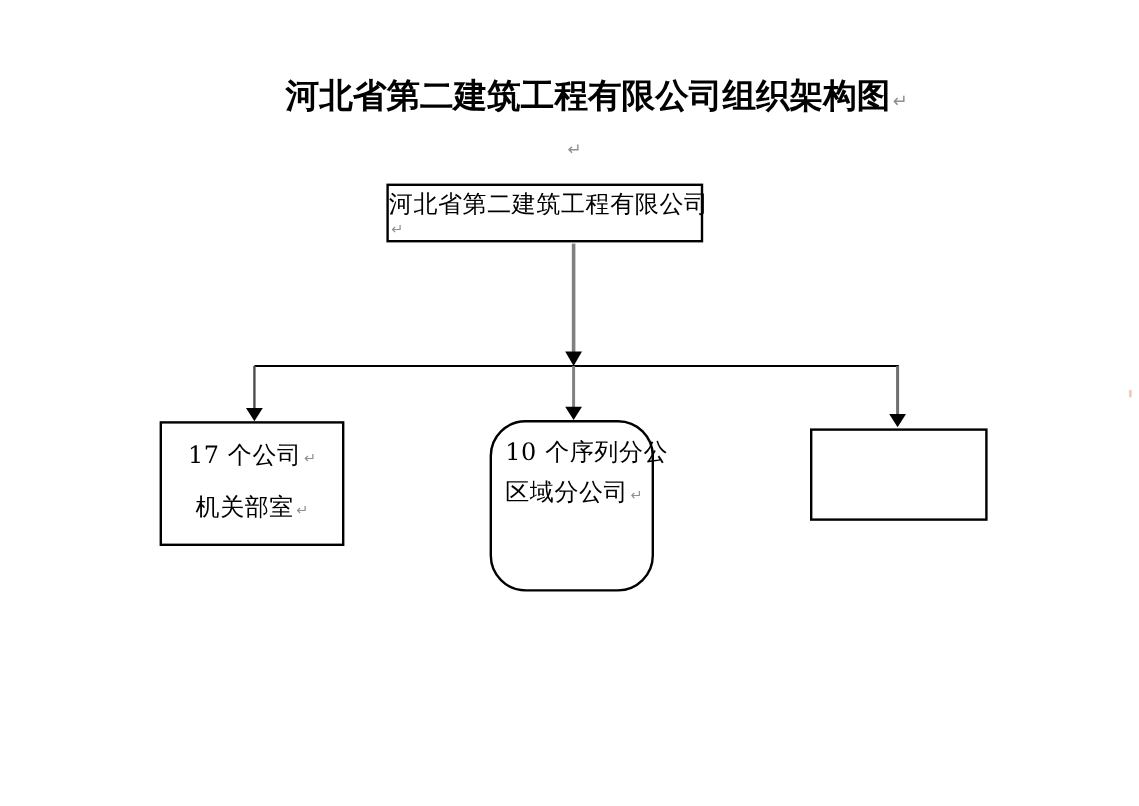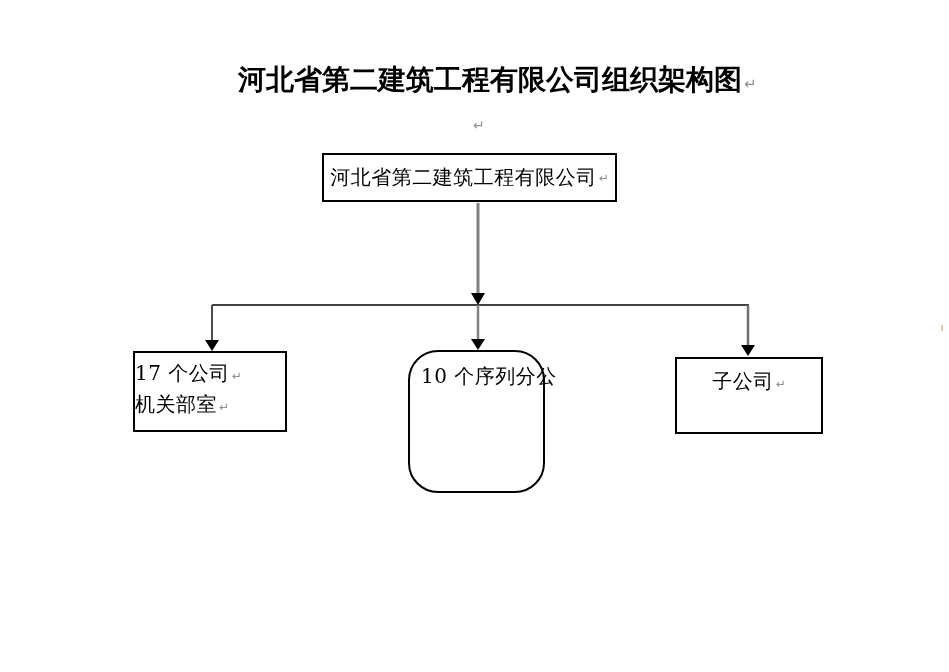--- a/index.html
+++ b/index.html
@@ -19,26 +19,26 @@
   .title .pmark{font-size:15px;}
   .spacer-mark{
     position:absolute;left:473px;top:118px;color:#8f8f8f;
     font-family:"DejaVu Sans", sans-serif;font-size:14px;line-height:14px;
   }
   .box{
     position:absolute;border:2px solid #000;box-sizing:border-box;background:#ffffff;
     font-size:20px;letter-spacing:0.5px;
   }
   .box-root{
-    left:322px;top:153px;width:295px;height:49px;
-    display:flex;align-items:center;justify-content:center;white-space:nowrap;
+    left:322px;top:153px;width:264px;height:49px;
+    display:flex;align-items:flex-start;justify-content:center;white-space:nowrap;flex-direction:column;
   }
   .box-left{
-    left:133px;top:351px;width:154px;height:81px;
-    padding-top:6px;line-height:28px;
+    left:133px;top:351px;width:154px;height:104px;
+    text-align:center;padding-top:6px;line-height:40px;
   }
   .box-middle{
     left:408px;top:350px;width:137px;height:143px;
     padding:7px 0 0 11px;line-height:34px;white-space:nowrap;border-radius:30px;
   }
   .box-right{
     left:675px;top:357px;width:148px;height:77px;
     text-align:center;padding-top:6px;line-height:33px;
   }
   .connectors{position:absolute;left:0;top:0;}
@@ -77,21 +77,21 @@
       <span class="pmark">↵</span>
   </div>
 
   <div class="box box-left">
     <div><span>17 个公司</span><span class="pmark">↵</span></div>
     <div><span>机关部室</span><span class="pmark">↵</span></div>
   </div>
 
   <div class="box box-middle">
     <div><span>10 个序列分公</span></div>
+    <div><span>区域分公司</span><span class="pmark">↵</span></div>
   </div>
 
   <div class="box box-right">
-    <div><span>子公司</span><span class="pmark">↵</span></div>
   </div>
 
   <div class="stray-mark"></div>
 
 </div>
 
 </body></html>

